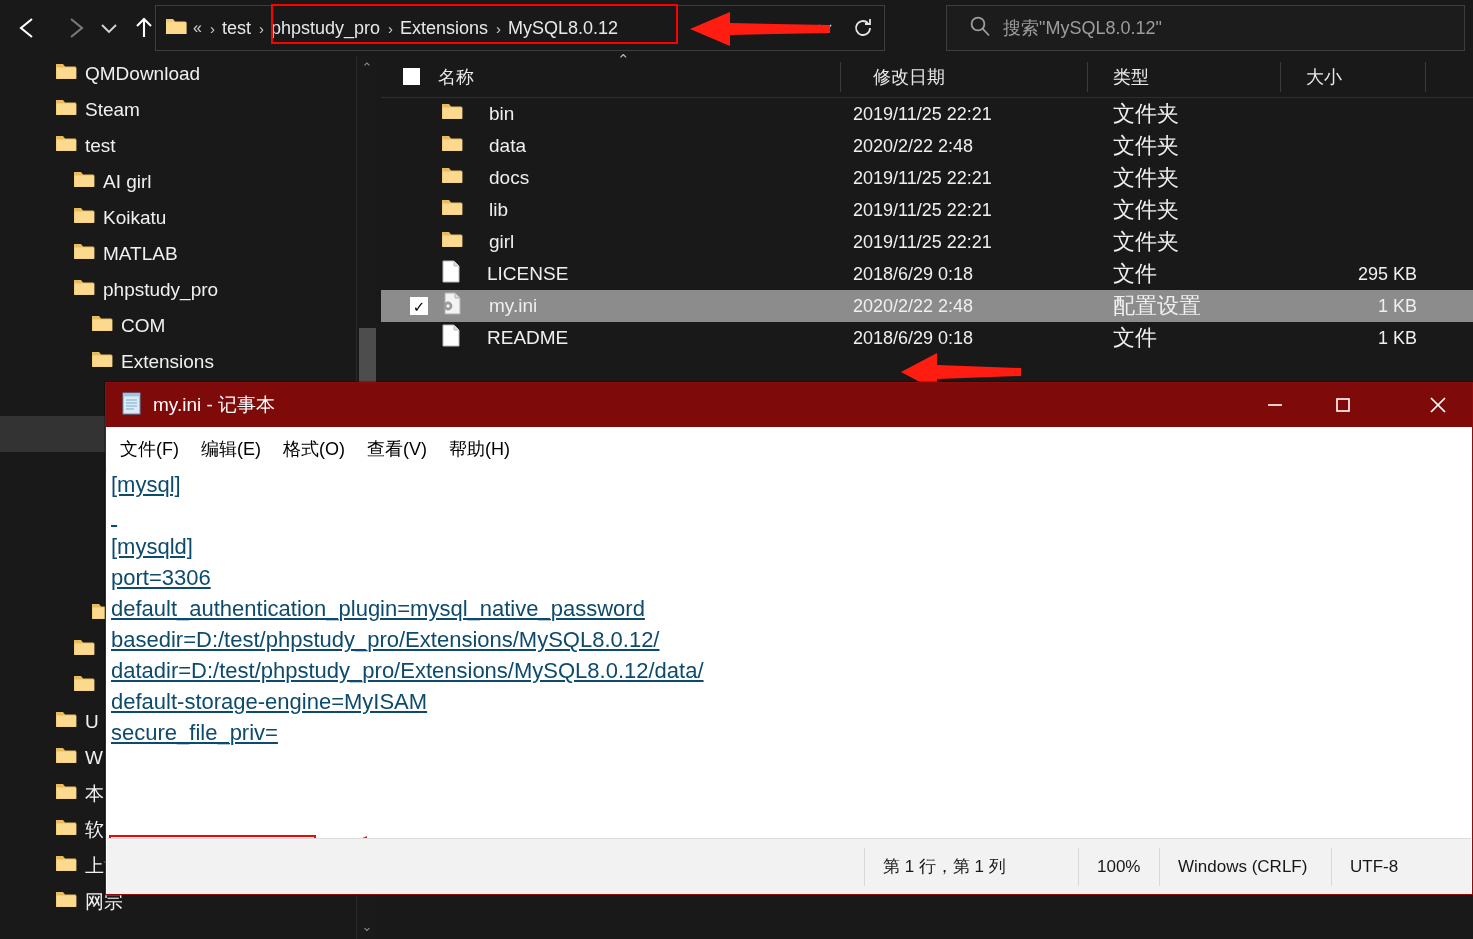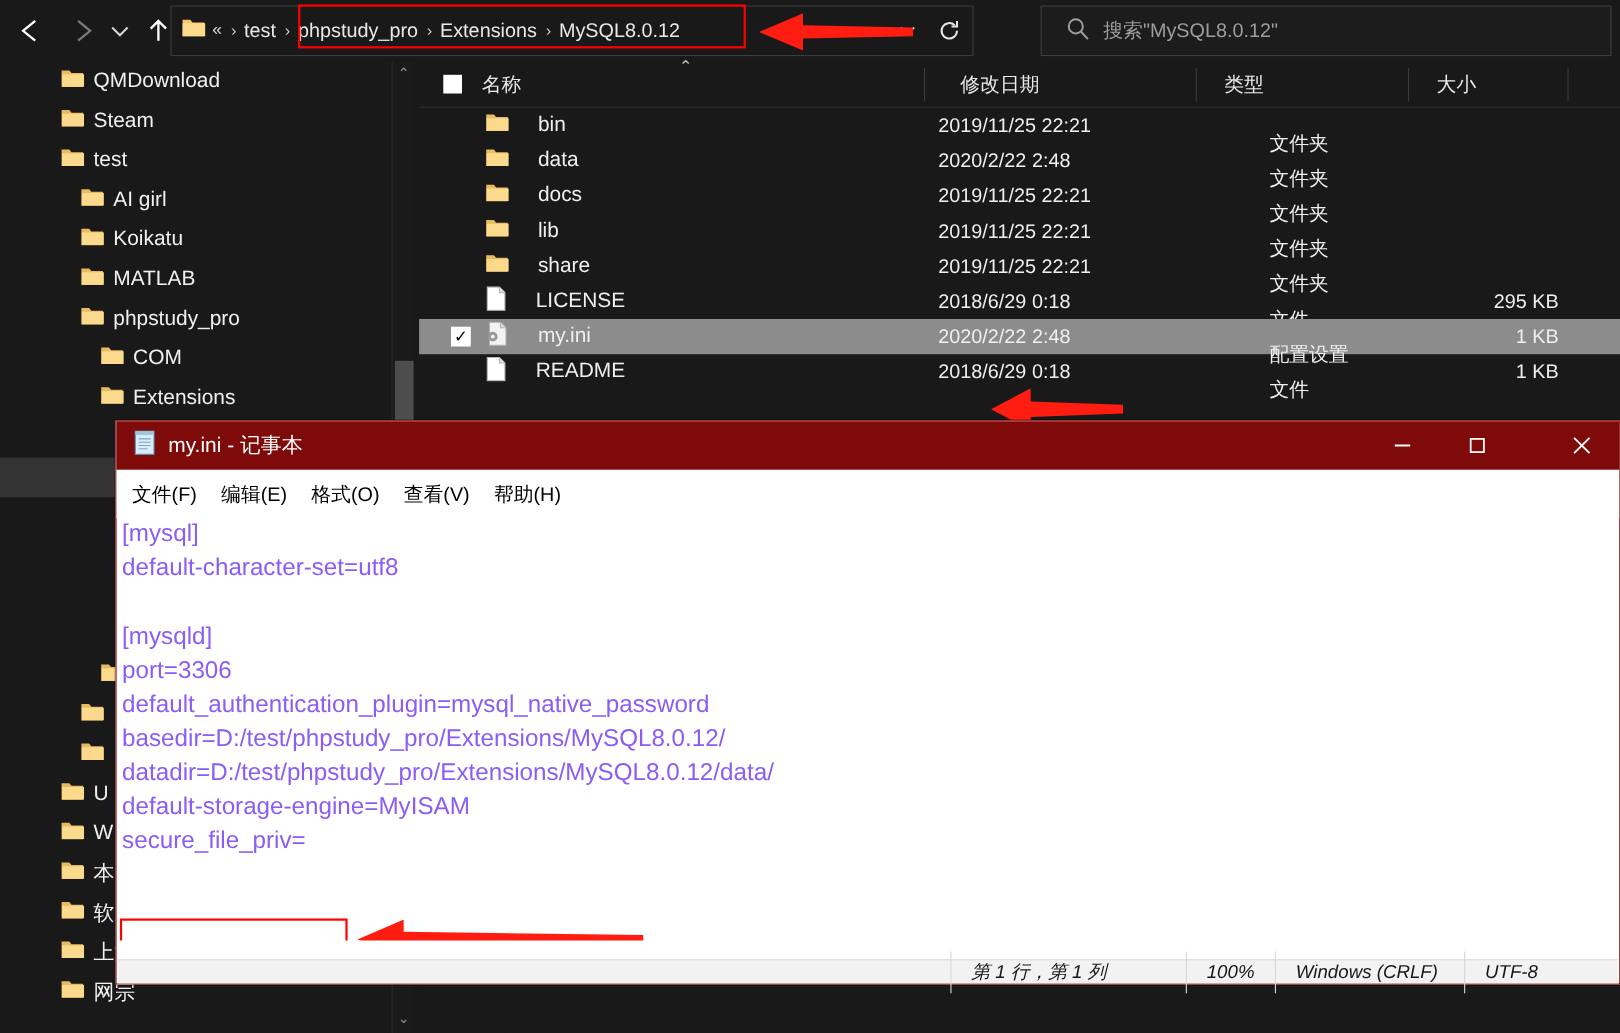--- a/index.html
+++ b/index.html
@@ -72,21 +72,21 @@
   .col-head { position:relative; height:42px; border-bottom:1px solid #2e2e2e; }
   .col-head .ch { position:absolute; top:0; height:42px; display:flex; align-items:center; color:#e9e9e9; font-size:18px; }
   .col-sep { position:absolute; top:6px; width:1px; height:30px; background:#3b3b3b; }
   .head-chk { position:absolute; left:22px; top:12px; width:17px; height:17px; background:#ffffff; }
   .sort-caret { position:absolute; left:236px; top:-5px; color:#b9b9b9; font-size:15px; }
 
   .frow { position:relative; height:32px; }
   .frow.sel { background:#8c8c8c; }
   .fname { position:absolute; left:60px; top:0; height:32px; display:flex; align-items:center; gap:26px; color:#efefef; font-size:19px; }
   .fdate { position:absolute; left:472px; top:0; height:32px; display:flex; align-items:center; color:#efefef; font-size:18px; }
-  .ftype { position:absolute; left:732px; top:16px; height:32px; display:flex; align-items:center; color:#efefef; font-size:18px;margin-left:41px; }
+  .ftype { position:absolute; left:732px; top:0; height:32px; display:flex; align-items:center; color:#efefef; font-size:22px; }
   .fsize { position:absolute; left:836px; width:200px; top:0; height:32px; display:flex; align-items:center; justify-content:flex-end; color:#efefef; font-size:18px; }
   .row-chk { position:absolute; left:29px; top:7px; width:18px; height:18px; background:#fff; display:flex;align-items:center;justify-content:center; }
   .row-chk::after { content:"✓"; color:#000; font-size:15px; font-weight:bold; line-height:1; }
 
   .arrow-file { position:absolute; left:520px; top:297px; width:120px; height:38px; }
 
   
   .notepad {
     position:absolute; left:105px; top:382px; width:1368px; height:513px;
     background:#ffffff; border:1px solid #8d0d0d;
@@ -98,27 +98,27 @@
   .np-title .np-ico { margin-left:14px; }
   .np-title .np-text { color:#ffffff; font-size:19px; margin-left:10px; white-space:nowrap; }
   .np-wbtn { position:absolute; top:0; height:44px; width:68px; display:flex; align-items:center; justify-content:center; color:#ffffff; }
   .np-min { right:163px; } .np-max { right:95px; } .np-close { right:0; }
   .np-menu { height:44px; background:#ffffff; display:flex; align-items:center; padding-left:14px; gap:22px; border-bottom:1px solid #e6e6e6; }
   .np-menu .mi { color:#000000; font-size:18px; white-space:nowrap; }
   .np-body {
     position:absolute; left:1px; top:80px; right:1px; bottom:39px;
     background:#ffffff; padding:6px 0 0 4px; overflow:hidden;
   }
-  .np-line { color:#8b5cf6; font-size:22px; line-height:31px; white-space:pre; height:31px; }
+  .np-line { color:#0c4a6e; font-size:22px; line-height:31px; white-space:pre; height:31px;text-decoration:underline; }
   .highlight-box { position:absolute; left:2px; top:372px; width:207px; height:37px; border:2px solid #ff0000; }
   .arrow-np { position:absolute; left:218px; top:373px; width:260px; height:36px; }
 
   .np-status {
-    position:absolute; left:1px; right:1px; bottom:0; height:22px;
-    background:#f2f2f2; border-top:1px solid #dcdcdc; display:flex; align-items:center;font-style:italic;
+    position:absolute; left:1px; right:1px; bottom:0; height:56px;
+    background:#f2f2f2; border-top:1px solid #dcdcdc; display:flex; align-items:center;
   }
   .np-status .spacer { flex:1 1 auto; }
   .np-status .sitem {
     height:38px; display:flex; align-items:center; color:#171717; font-size:17px; white-space:nowrap;
     border-left:1px solid #d8d8d8; padding:0 0 0 18px;
   }
   .np-status .sitem.w1 { width:214px; }
   .np-status .sitem.w2 { width:81px; }
   .np-status .sitem.w3 { width:172px; }
   .np-status .sitem.w4 { width:140px; }
@@ -439,21 +439,21 @@
             <div class="fdate">2019/11/25 22:21</div>
             <div class="ftype">文件夹</div>
             <div class="fsize"></div>
           </div>
           <div class="frow">
             <div class="fname">
               <span><svg width="22" height="19" viewBox="0 0 22 19">
                   <path d="M1 2h7l2 2.4h10.6v12.6H1z" fill="#e8bc5e"></path>
                   <path d="M1.4 5.4h20v11.4h-20z" fill="#fbd98d"></path>
                 </svg></span>
-              <span class="txt">share</span>
+              <span class="txt">girl</span>
             </div>
             <div class="fdate">2019/11/25 22:21</div>
             <div class="ftype">文件夹</div>
             <div class="fsize"></div>
           </div>
           <div class="frow">
             <div class="fname">
               <span><svg width="20" height="23" viewBox="0 0 20 23">
                   <path d="M2 1h11l5 5v16H2z" fill="#ffffff" stroke="#b9b9b9" stroke-width="1"></path>
                   <path d="M13 1v5h5" fill="#dddddd" stroke="#b9b9b9" stroke-width="1"></path>
@@ -535,21 +535,20 @@
       <span class="mi"><span>文件(F)</span></span>
       <span class="mi"><span>编辑(E)</span></span>
       <span class="mi"><span>格式(O)</span></span>
       <span class="mi"><span>查看(V)</span></span>
       <span class="mi"><span>帮助(H)</span></span>
     </div>
 
     <div class="np-body">
       <div id="np-lines">
           <div class="np-line">[mysql]</div>
-          <div class="np-line">default-character-set=utf8</div>
           <div class="np-line"> </div>
           <div class="np-line">[mysqld]</div>
           <div class="np-line">port=3306</div>
           <div class="np-line">default_authentication_plugin=mysql_native_password</div>
           <div class="np-line">basedir=D:/test/phpstudy_pro/Extensions/MySQL8.0.12/</div>
           <div class="np-line">datadir=D:/test/phpstudy_pro/Extensions/MySQL8.0.12/data/</div>
           <div class="np-line">default-storage-engine=MyISAM</div>
           <div class="np-line">secure_file_priv=</div>
         </div>
       <div class="highlight-box"></div>

